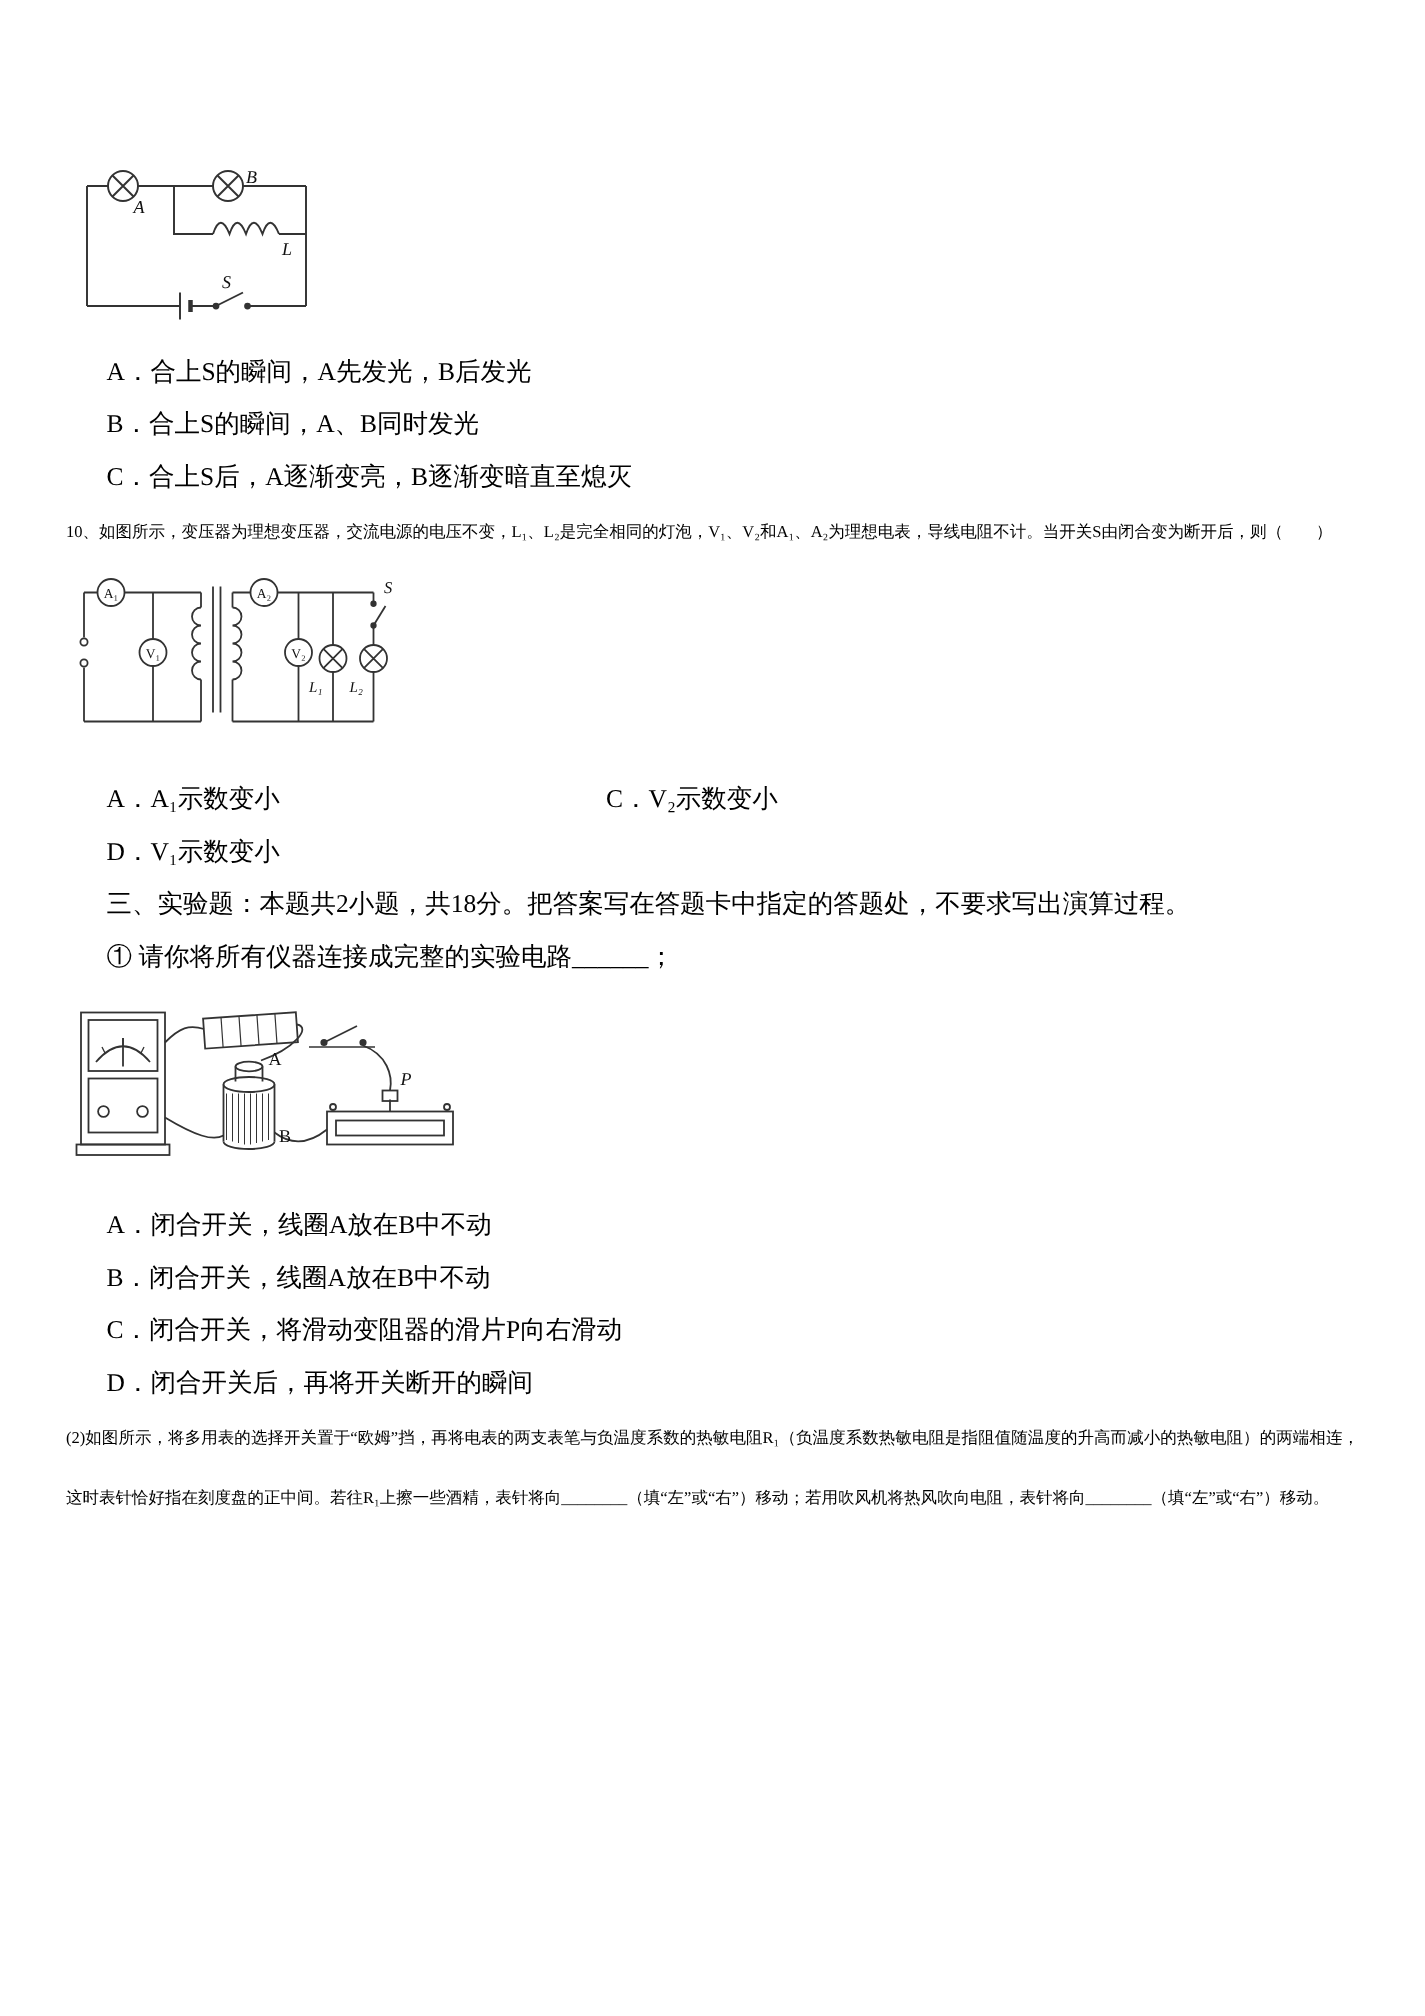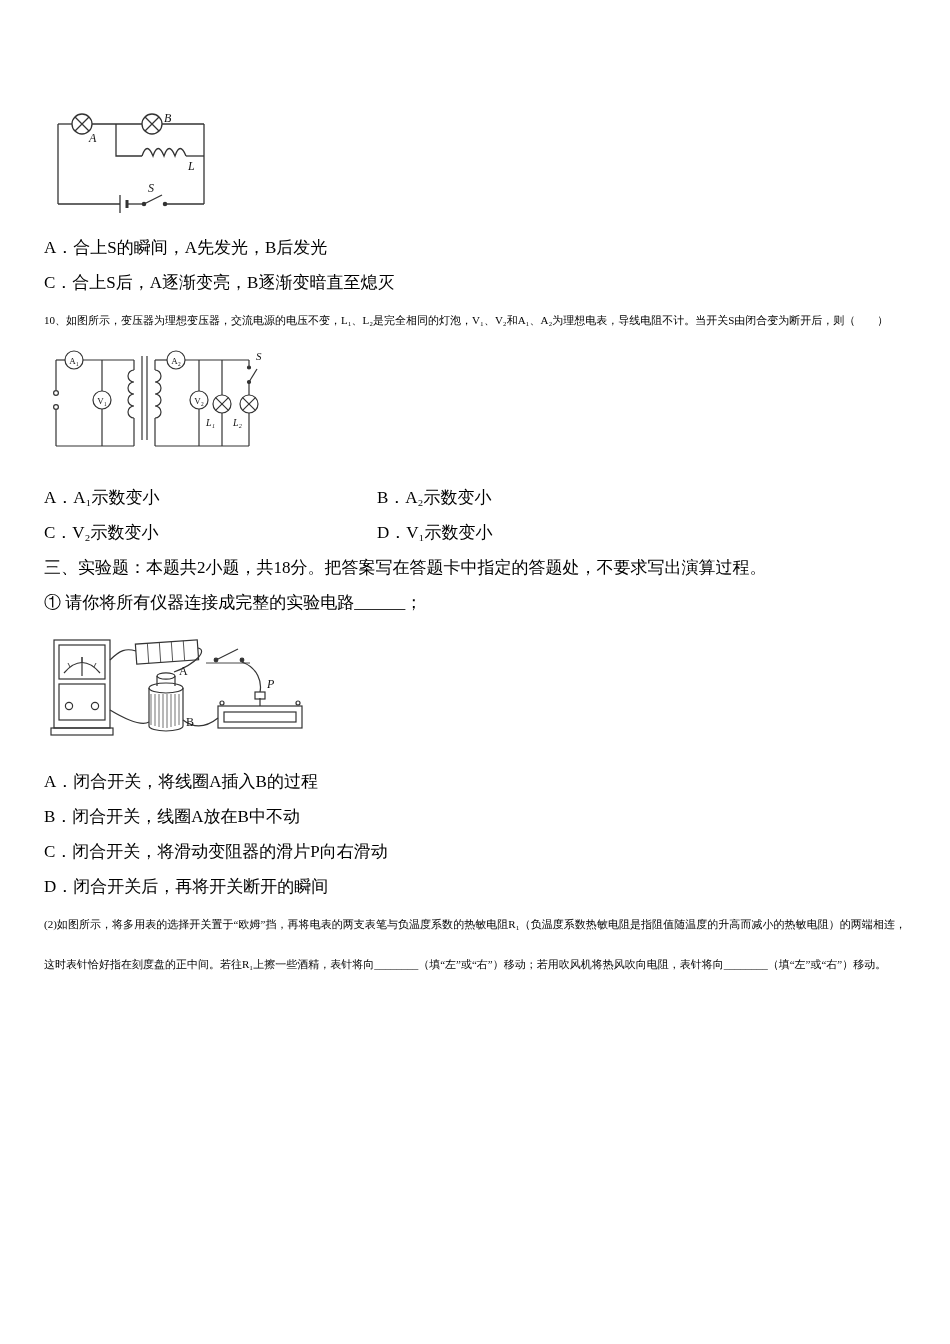--- a/index.html
+++ b/index.html
@@ -6,20 +6,21 @@
   html,body { background:#ffffff; }
   body {
     width:950px; height:1344px; overflow:hidden;
     font-family:"Liberation Serif","DejaVu Serif",serif;
     color:#000;
   }
   .page { padding:100px 44px 0 44px; }
   .text-line {
     font-size:17px; line-height:35px;
     white-space:pre-wrap;
+    margin-left:27px;
   }
   .para {
     font-size:11px; line-height:40px;
     text-align:justify;
   }
   .fig { display:block; }
   .fig1 { margin:4px 0 14px 2px; }
   .fig2 { margin:6px 0 18px 0; }
   .fig3 { margin:6px 0 10px 2px; }
   .options-2col {
@@ -69,20 +70,21 @@
     </g>
     <g fill="#111" font-size="12" class="var-label">
       <text x="43" y="38">A</text>
       <text x="118" y="18">B</text>
       <text x="142" y="66">L</text>
       <text x="102" y="88">S</text>
     </g>
   </svg>
 
   <p class="text-line">A．合上S的瞬间，A先发光，B后发光</p>
+  <p class="text-line">B．合上S的瞬间，A、B同时发光</p>
   <p class="text-line">C．合上S后，A逐渐变亮，B逐渐变暗直至熄灭</p>
 
   <p class="para">10、如图所示，变压器为理想变压器，交流电源的电压不变，L₁、L₂是完全相同的灯泡，V₁、V₂和A₁、A₂为理想电表，导线电阻不计。当开关S由闭合变为断开后，则（　　）</p>
 
   <svg class="fig fig2" width="222" height="116" viewBox="0 0 222 116">
     <g stroke="#333" stroke-width="1.2" fill="none">
 
       <path d="M12 14 V44"></path>
       <g>
         <circle cx="12" cy="47" r="2.4"></circle>
@@ -152,21 +154,20 @@
       <text x="132" y="17.5" font-size="9" text-anchor="middle">A₂</text>
       <text x="155" y="57.5" font-size="9" text-anchor="middle">V₂</text>
       <text x="162" y="80" font-size="10" class="var-label">L₁</text>
       <text x="189" y="80" font-size="10" class="var-label">L₂</text>
       <text x="212" y="14" font-size="11" class="var-label">S</text>
     </g>
   </svg>
 
   <div class="options-2col">
     <p class="text-line">A．A₁示数变小</p>
-    <p class="text-line">B．A₂示数变小</p>
     <p class="text-line">C．V₂示数变小</p>
     <p class="text-line">D．V₁示数变小</p>
   </div>
 
   <p class="text-line">三、实验题：本题共2小题，共18分。把答案写在答题卡中指定的答题处，不要求写出演算过程。</p>
 
   <p class="text-line">① 请你将所有仪器连接成完整的实验电路______；</p>
 
   <svg class="fig fig3" width="272" height="128" viewBox="0 0 272 128">
     <g stroke="#333" stroke-width="1.2" fill="none">
@@ -222,20 +223,20 @@
       <path d="M137 94 C150 104 162 100 172 92"></path>
     </g>
     <g fill="#111" font-size="12">
       <text x="133" y="49">A</text>
       <text x="140" y="100">B</text>
       <text x="221" y="62" class="var-label">P</text>
     </g>
   </svg>
 
 
-  <p class="text-line">A．闭合开关，将线圈A插入B的过程</p>
+  <p class="text-line">A．闭合开关，线圈A放在B中不动</p>
   <p class="text-line">B．闭合开关，线圈A放在B中不动</p>
   <p class="text-line">C．闭合开关，将滑动变阻器的滑片P向右滑动</p>
   <p class="text-line">D．闭合开关后，再将开关断开的瞬间</p>
 
   <p class="para">(2)如图所示，将多用表的选择开关置于“欧姆”挡，再将电表的两支表笔与负温度系数的热敏电阻R₁（负温度系数热敏电阻是指阻值随温度的升高而减小的热敏电阻）的两端相连，这时表针恰好指在刻度盘的正中间。若往R₁上擦一些酒精，表针将向________（填“左”或“右”）移动；若用吹风机将热风吹向电阻，表针将向________（填“左”或“右”）移动。</p>
 
 </div>
 
 </body></html>

